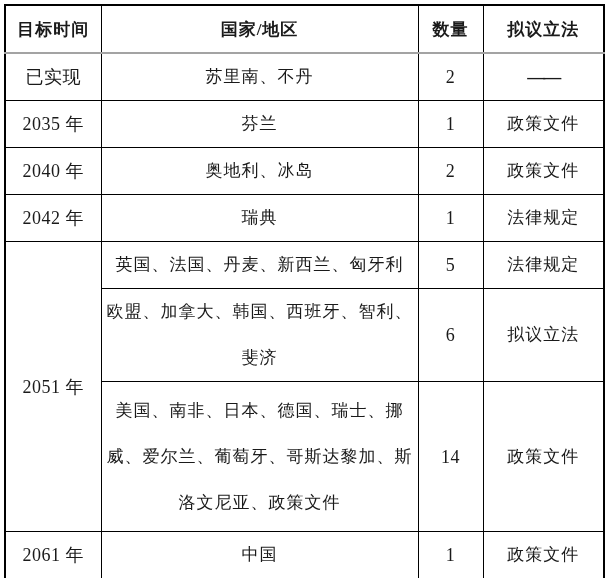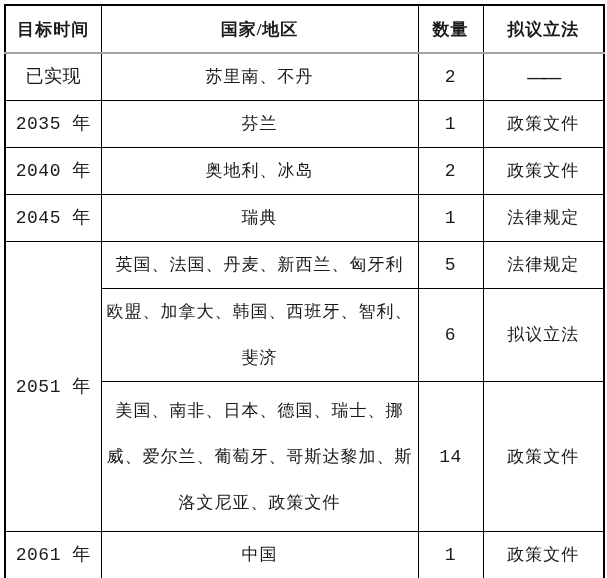--- a/index.html
+++ b/index.html
@@ -35,21 +35,21 @@
   .commit-table thead th {
     font-weight: bold;
     font-size: 17px;
     height: 48px;
     border-bottom: 2px solid #a3a3a3;
     letter-spacing: 1px;
   }
   .commit-table td { line-height: 46px; letter-spacing: 1px; }
   .commit-table td.time,
   .commit-table td.num {
-    font-family: Liberation Mono, monospace;
+    font-family: Liberation Serif, serif;
     font-size: 18px;
     letter-spacing: 0.5px;
   }
   .commit-table td.dash {
     font-weight: bold;
     letter-spacing: -2px;
     font-size: 18px;
   }
   tr.h46  { height: 46px; }
   tr.h47  { height: 47px; }
@@ -88,21 +88,21 @@
         <td class="num">1</td>
         <td>政策文件</td>
       </tr>
       <tr class="h47">
         <td class="time">2040 年</td>
         <td>奥地利、冰岛</td>
         <td class="num">2</td>
         <td>政策文件</td>
       </tr>
       <tr class="h47">
-        <td class="time">2045 年</td>
+        <td class="time">2042 年</td>
         <td>瑞典</td>
         <td class="num">1</td>
         <td>法律规定</td>
       </tr>
       <tr class="h47">
         <td class="time" rowspan="3">2051 年</td>
         <td>英国、法国、丹麦、新西兰、匈牙利</td>
         <td class="num">5</td>
         <td>法律规定</td>
       </tr>

